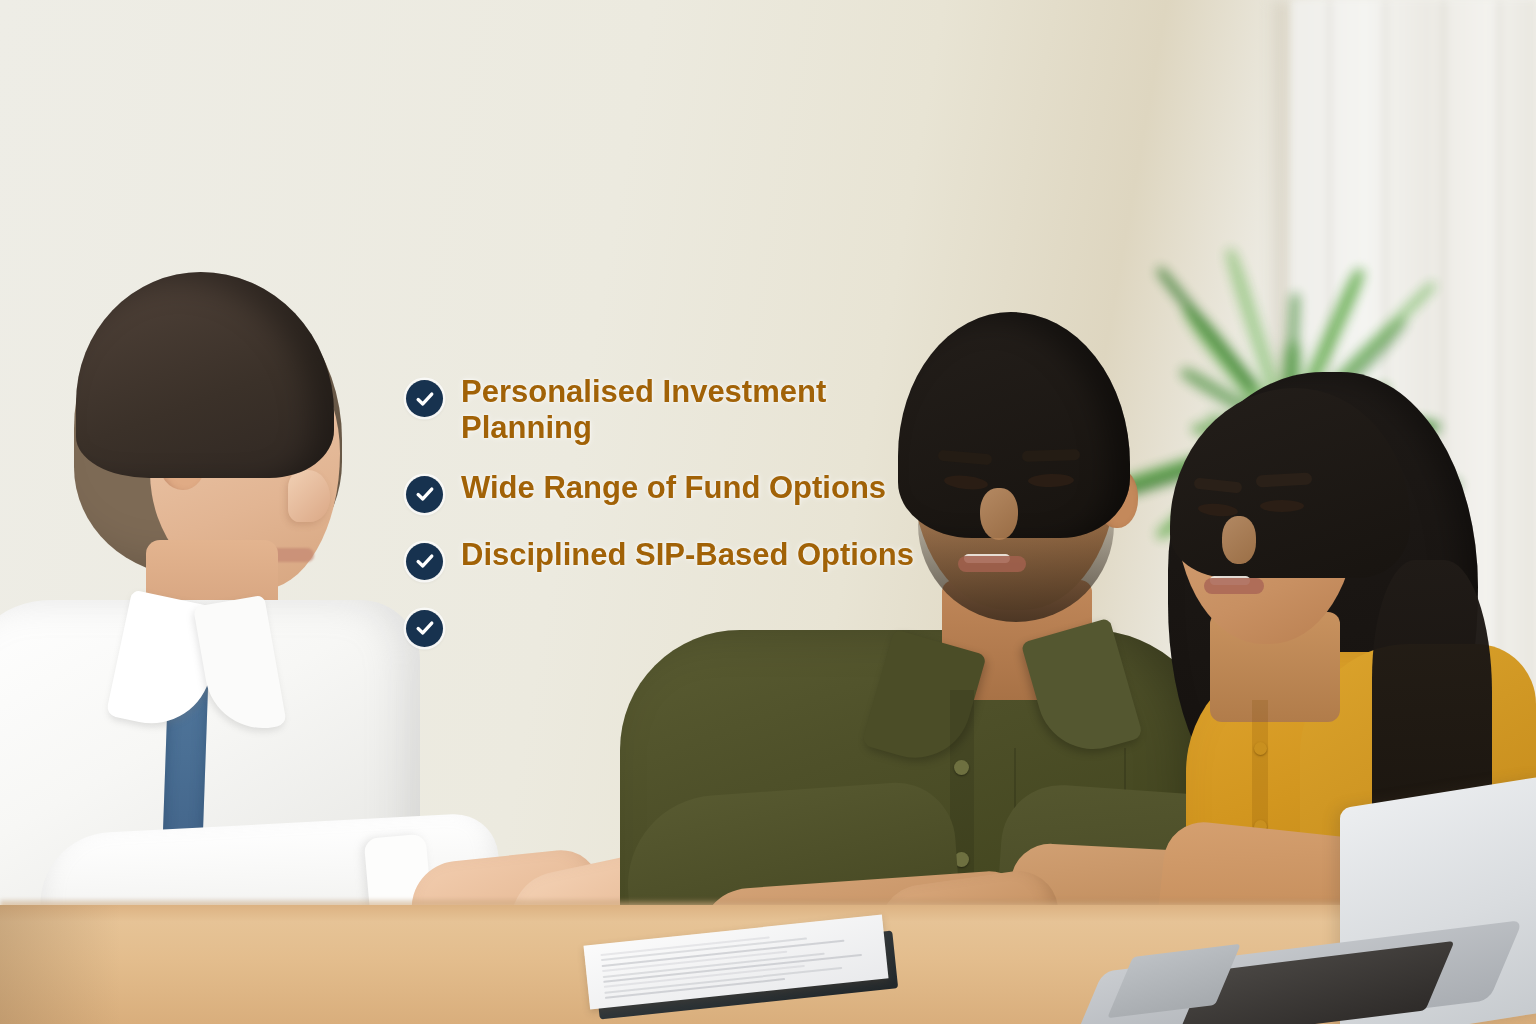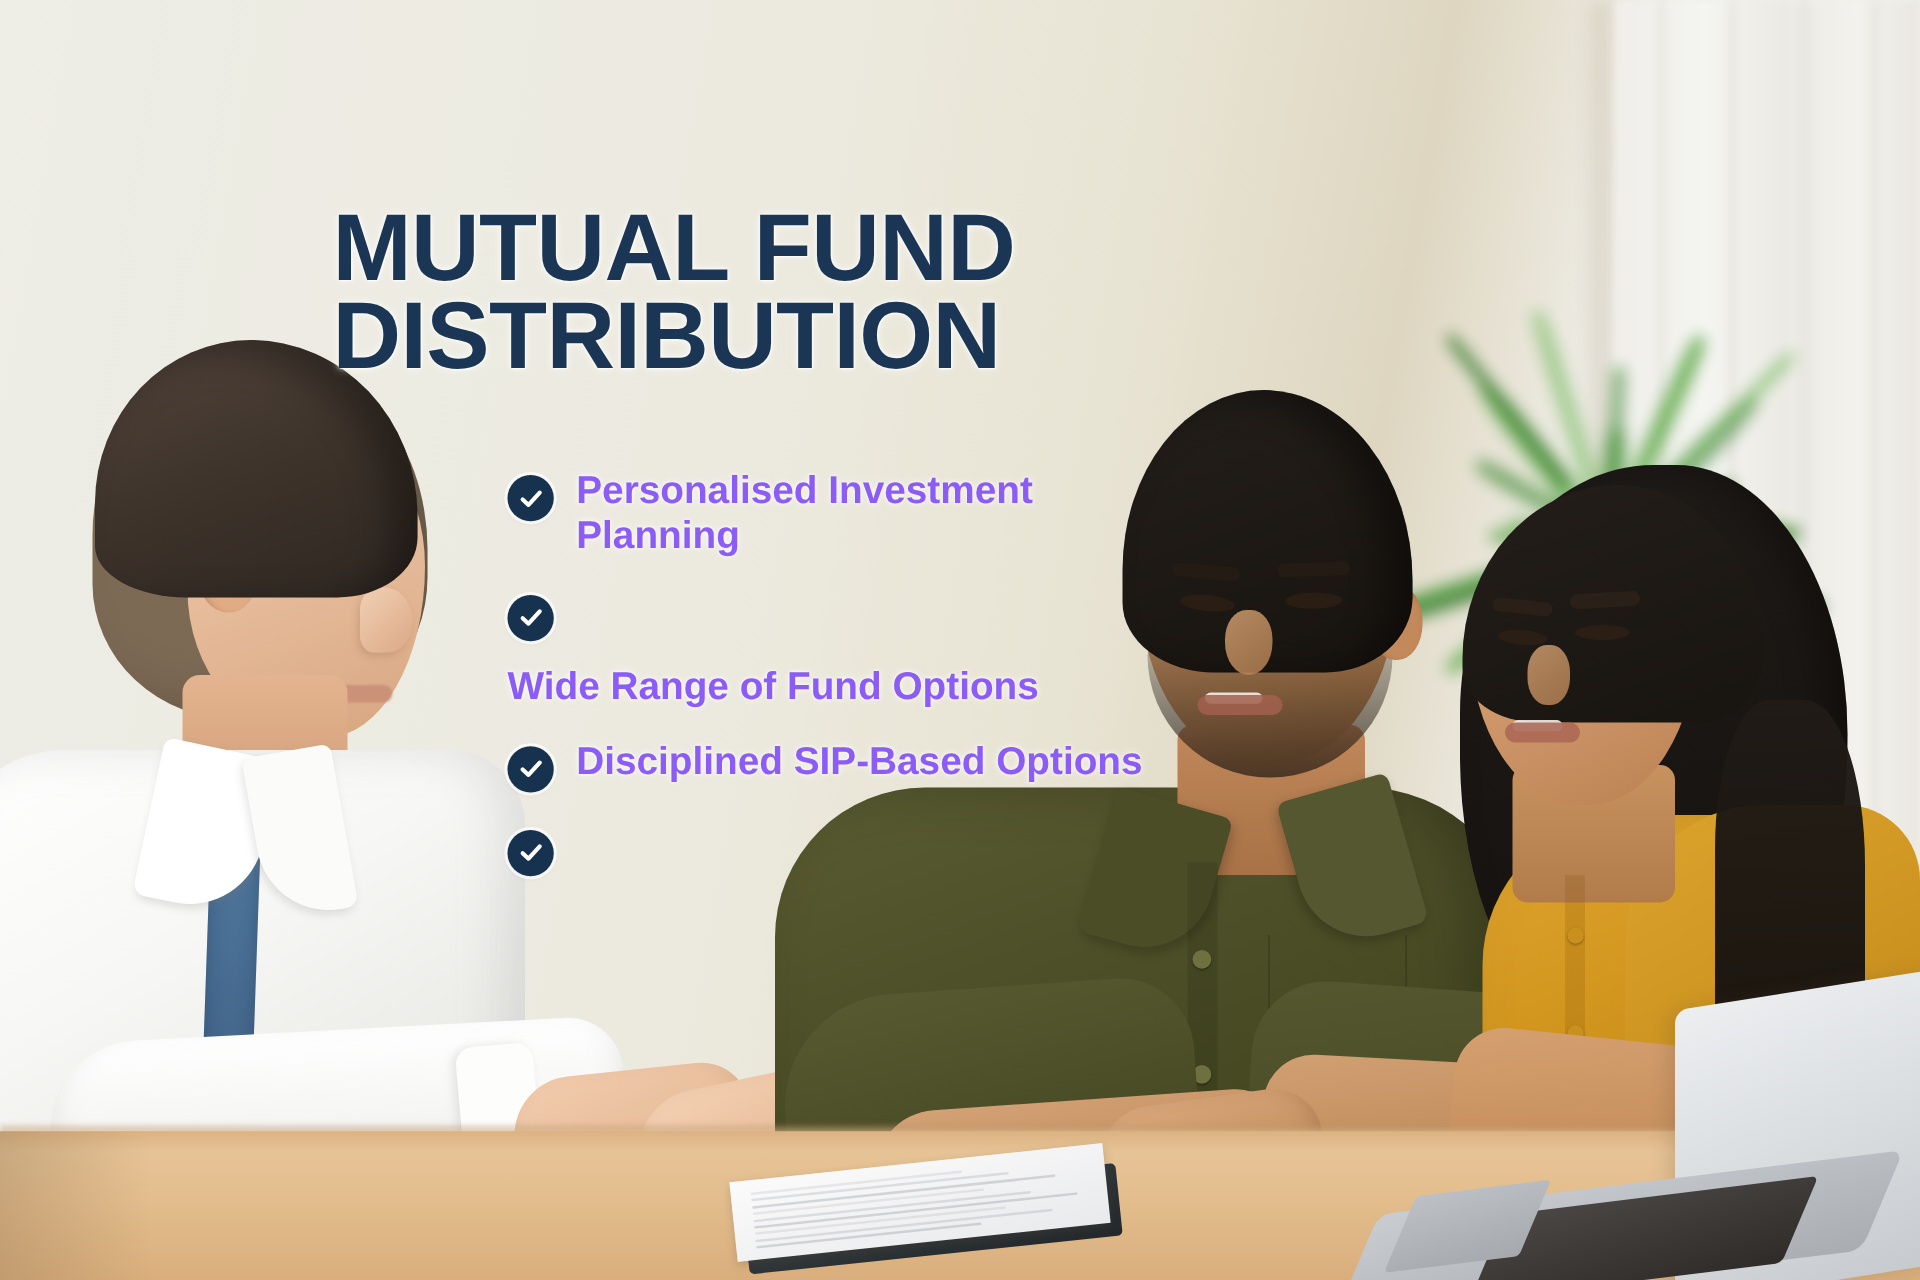--- a/index.html
+++ b/index.html
@@ -216,21 +216,21 @@
     text-shadow:0 0 3px rgba(255,255,255,.95),0 0 8px rgba(255,255,255,.7),
                 1px 1px 0 rgba(255,255,255,.6);}
   .headline .ln{display:block;}
 
   .bullets{position:absolute;left:366px;top:358px;width:530px;}
   .bullet{position:relative;display:flex;align-items:flex-start;gap:18px;margin-bottom:24px;}
   .chk{flex:0 0 auto;width:37px;height:37px;border-radius:50%;background:#17324f;
     margin-top:6px;display:flex;align-items:center;justify-content:center;
     box-shadow:0 0 0 2.5px rgba(255,255,255,.75),0 1px 4px rgba(0,0,0,.18);}
   .chk svg{display:block;}
-  .btxt{font-size:31px;line-height:1.16;font-weight:bold;color:#8b5cf6;
+  .btxt{font-size:31px;line-height:1.16;font-weight:bold;color:#a16207;
     text-shadow:0 0 3px rgba(255,255,255,.9),0 0 7px rgba(255,255,255,.6);}
 </style>
 </head>
 <body>
 
 <div id="stage">
 
   <div class="wall"></div>
   <div class="wall-seam"></div>
   <div class="curtain">
@@ -353,35 +353,31 @@
       <div class="paper-line" style="top: 42.4px; width: 202px; opacity: 0.25;"></div>
       <div class="paper-line" style="top: 47.8px; width: 239px; opacity: 0.37;"></div>
       <div class="paper-line" style="top: 53.2px; width: 181px; opacity: 0.49;"></div>
     </div>
 
   <div class="lp-lid"></div>
   <div class="lp-base"></div>
   <div class="lp-key"></div>
   <div class="lp-trackpad"></div>
 
-  <h1 class="headline">
-    <span class="ln">Mutual Fund</span>
-    <span class="ln">Distribution</span>
-  </h1>
 
   <ul class="bullets" id="bullets">
       <li class="bullet" style="list-style: none;">
         <span class="chk">
           <svg width="22" height="22" viewBox="0 0 24 24">
             <path d="M4.5 12.6 L9.6 17.4 L19.4 6.6" fill="none" stroke="#ffffff" stroke-width="3.6" stroke-linecap="round" stroke-linejoin="round"></path>
           </svg>
         </span>
         <span class="btxt">Personalised Investment Planning</span>
       </li>
-      <li class="bullet" style="list-style: none; flex-direction: column;">
+      <li class="bullet" style="list-style: none;">
         <span class="chk">
           <svg width="22" height="22" viewBox="0 0 24 24">
             <path d="M4.5 12.6 L9.6 17.4 L19.4 6.6" fill="none" stroke="#ffffff" stroke-width="3.6" stroke-linecap="round" stroke-linejoin="round"></path>
           </svg>
         </span>
         <span class="btxt">Wide Range of Fund Options</span>
       </li>
       <li class="bullet" style="list-style: none;">
         <span class="chk">
           <svg width="22" height="22" viewBox="0 0 24 24">

